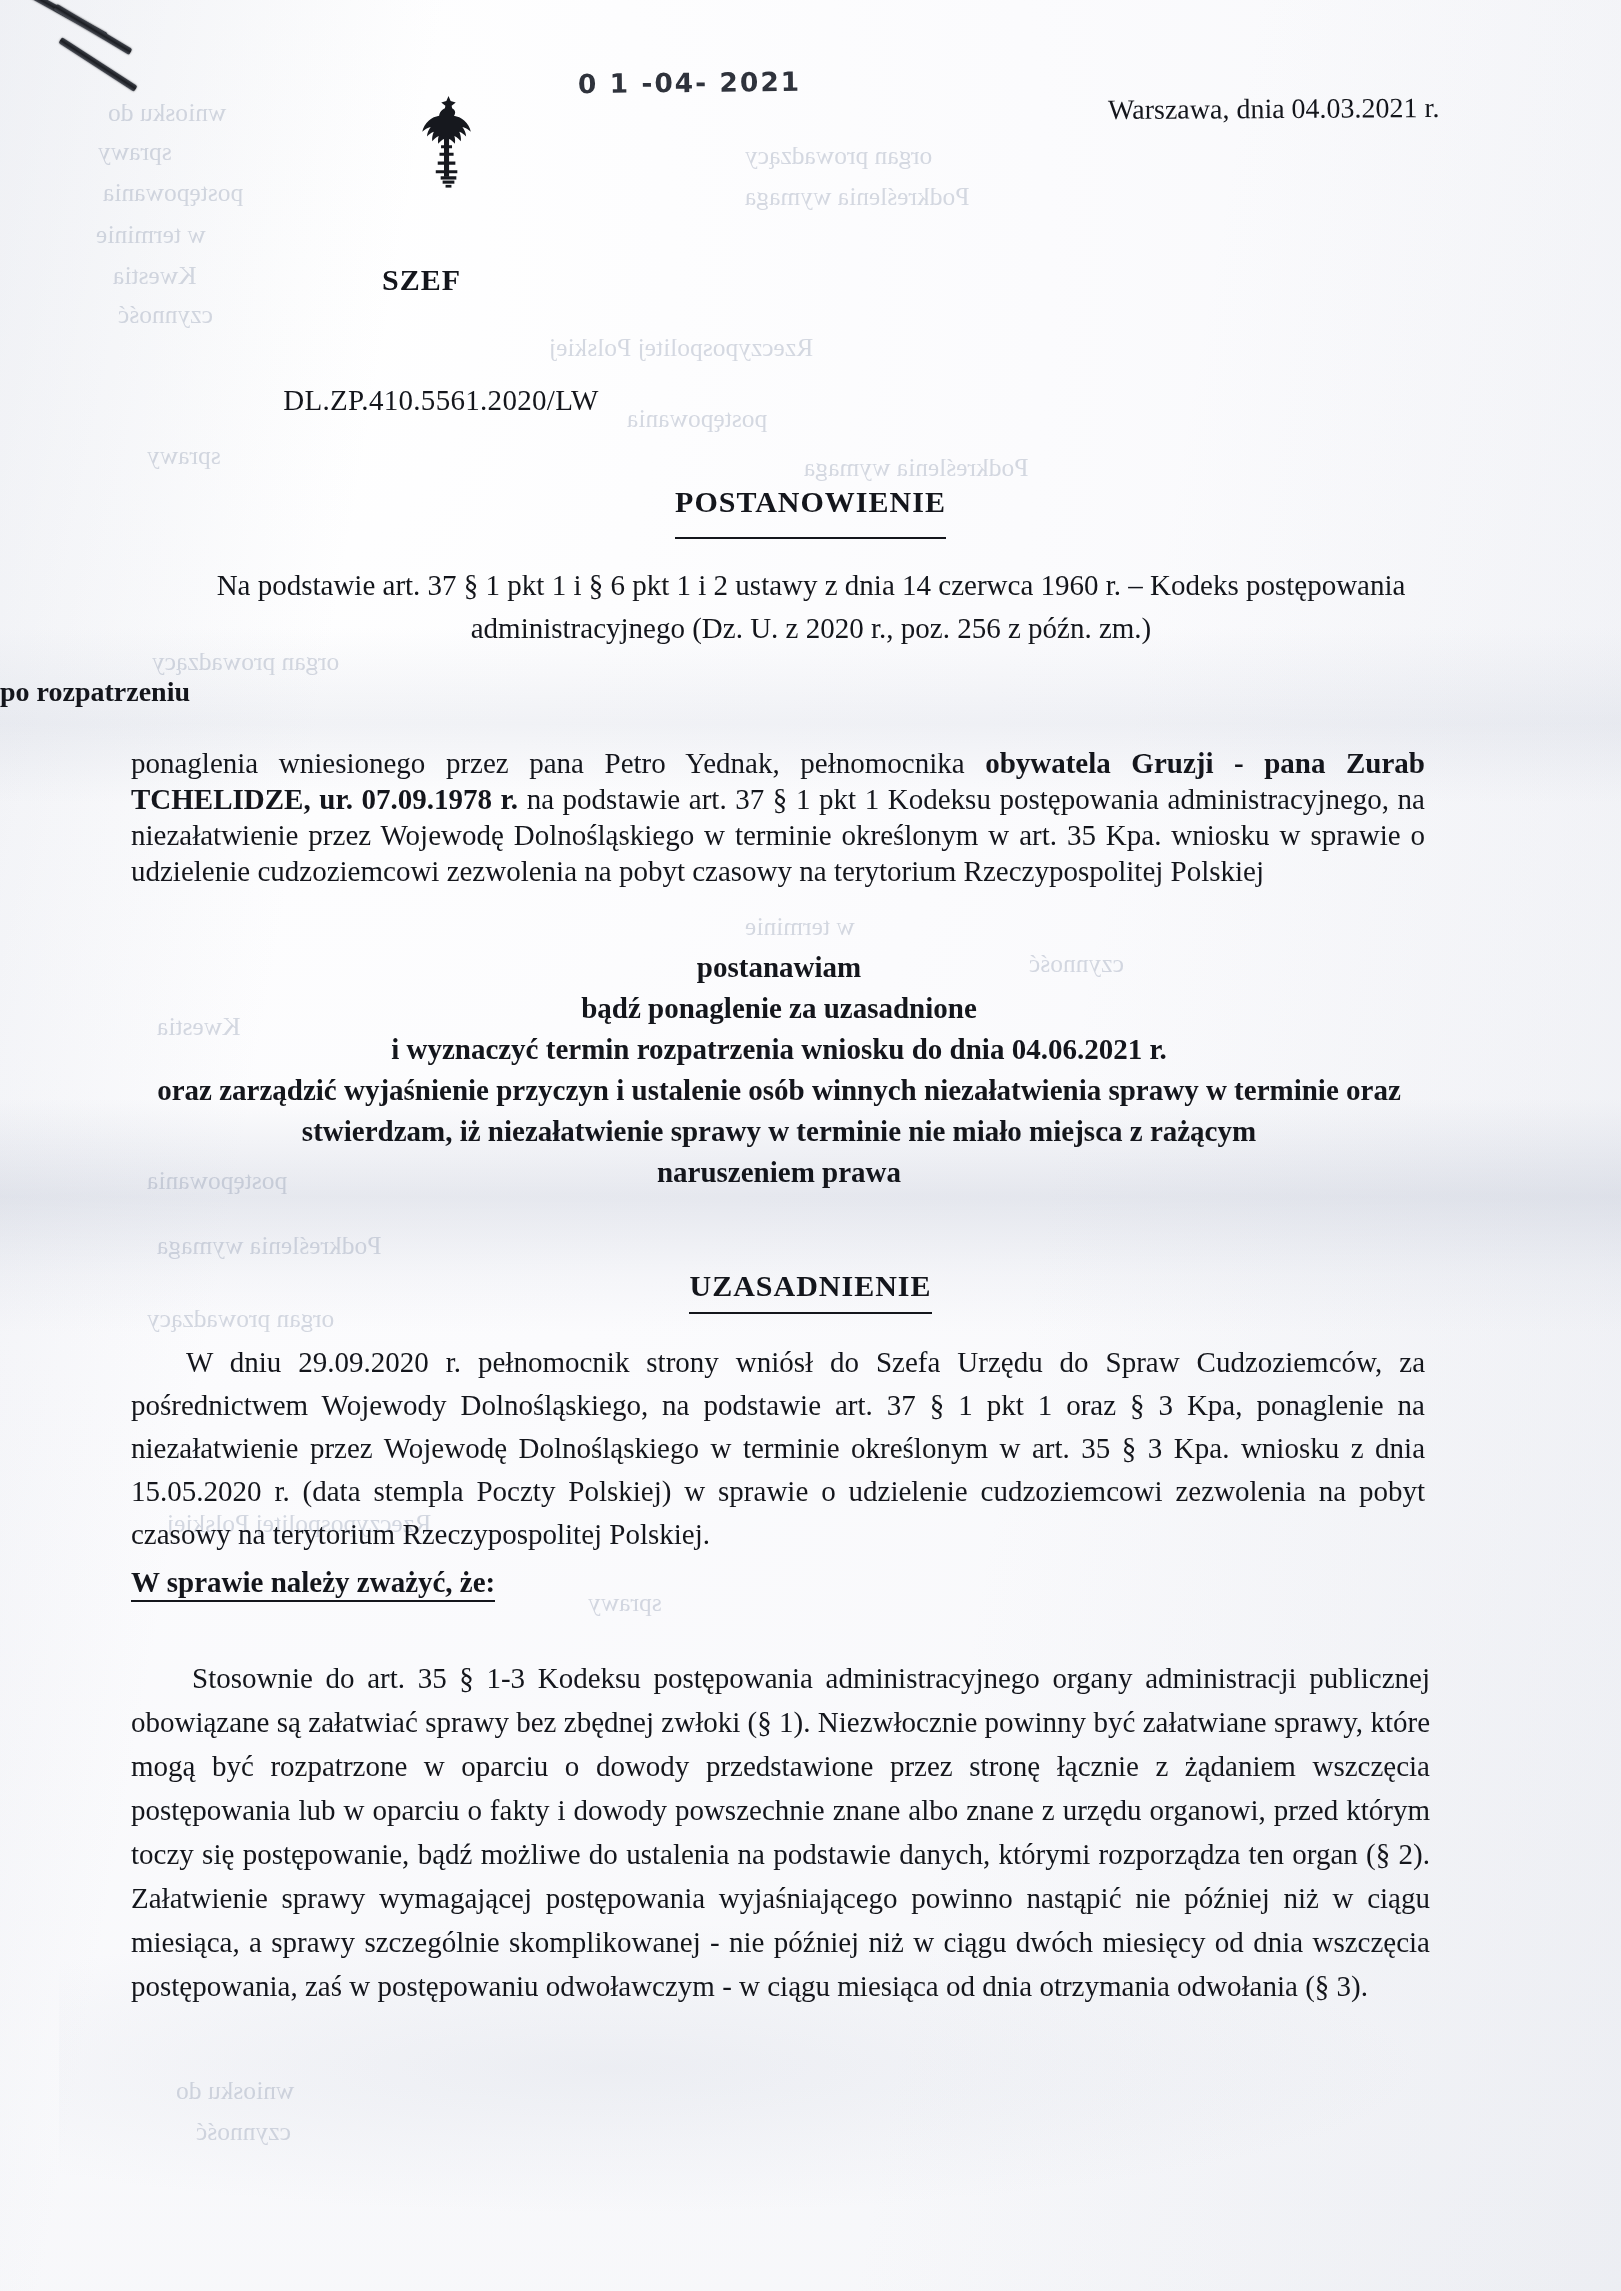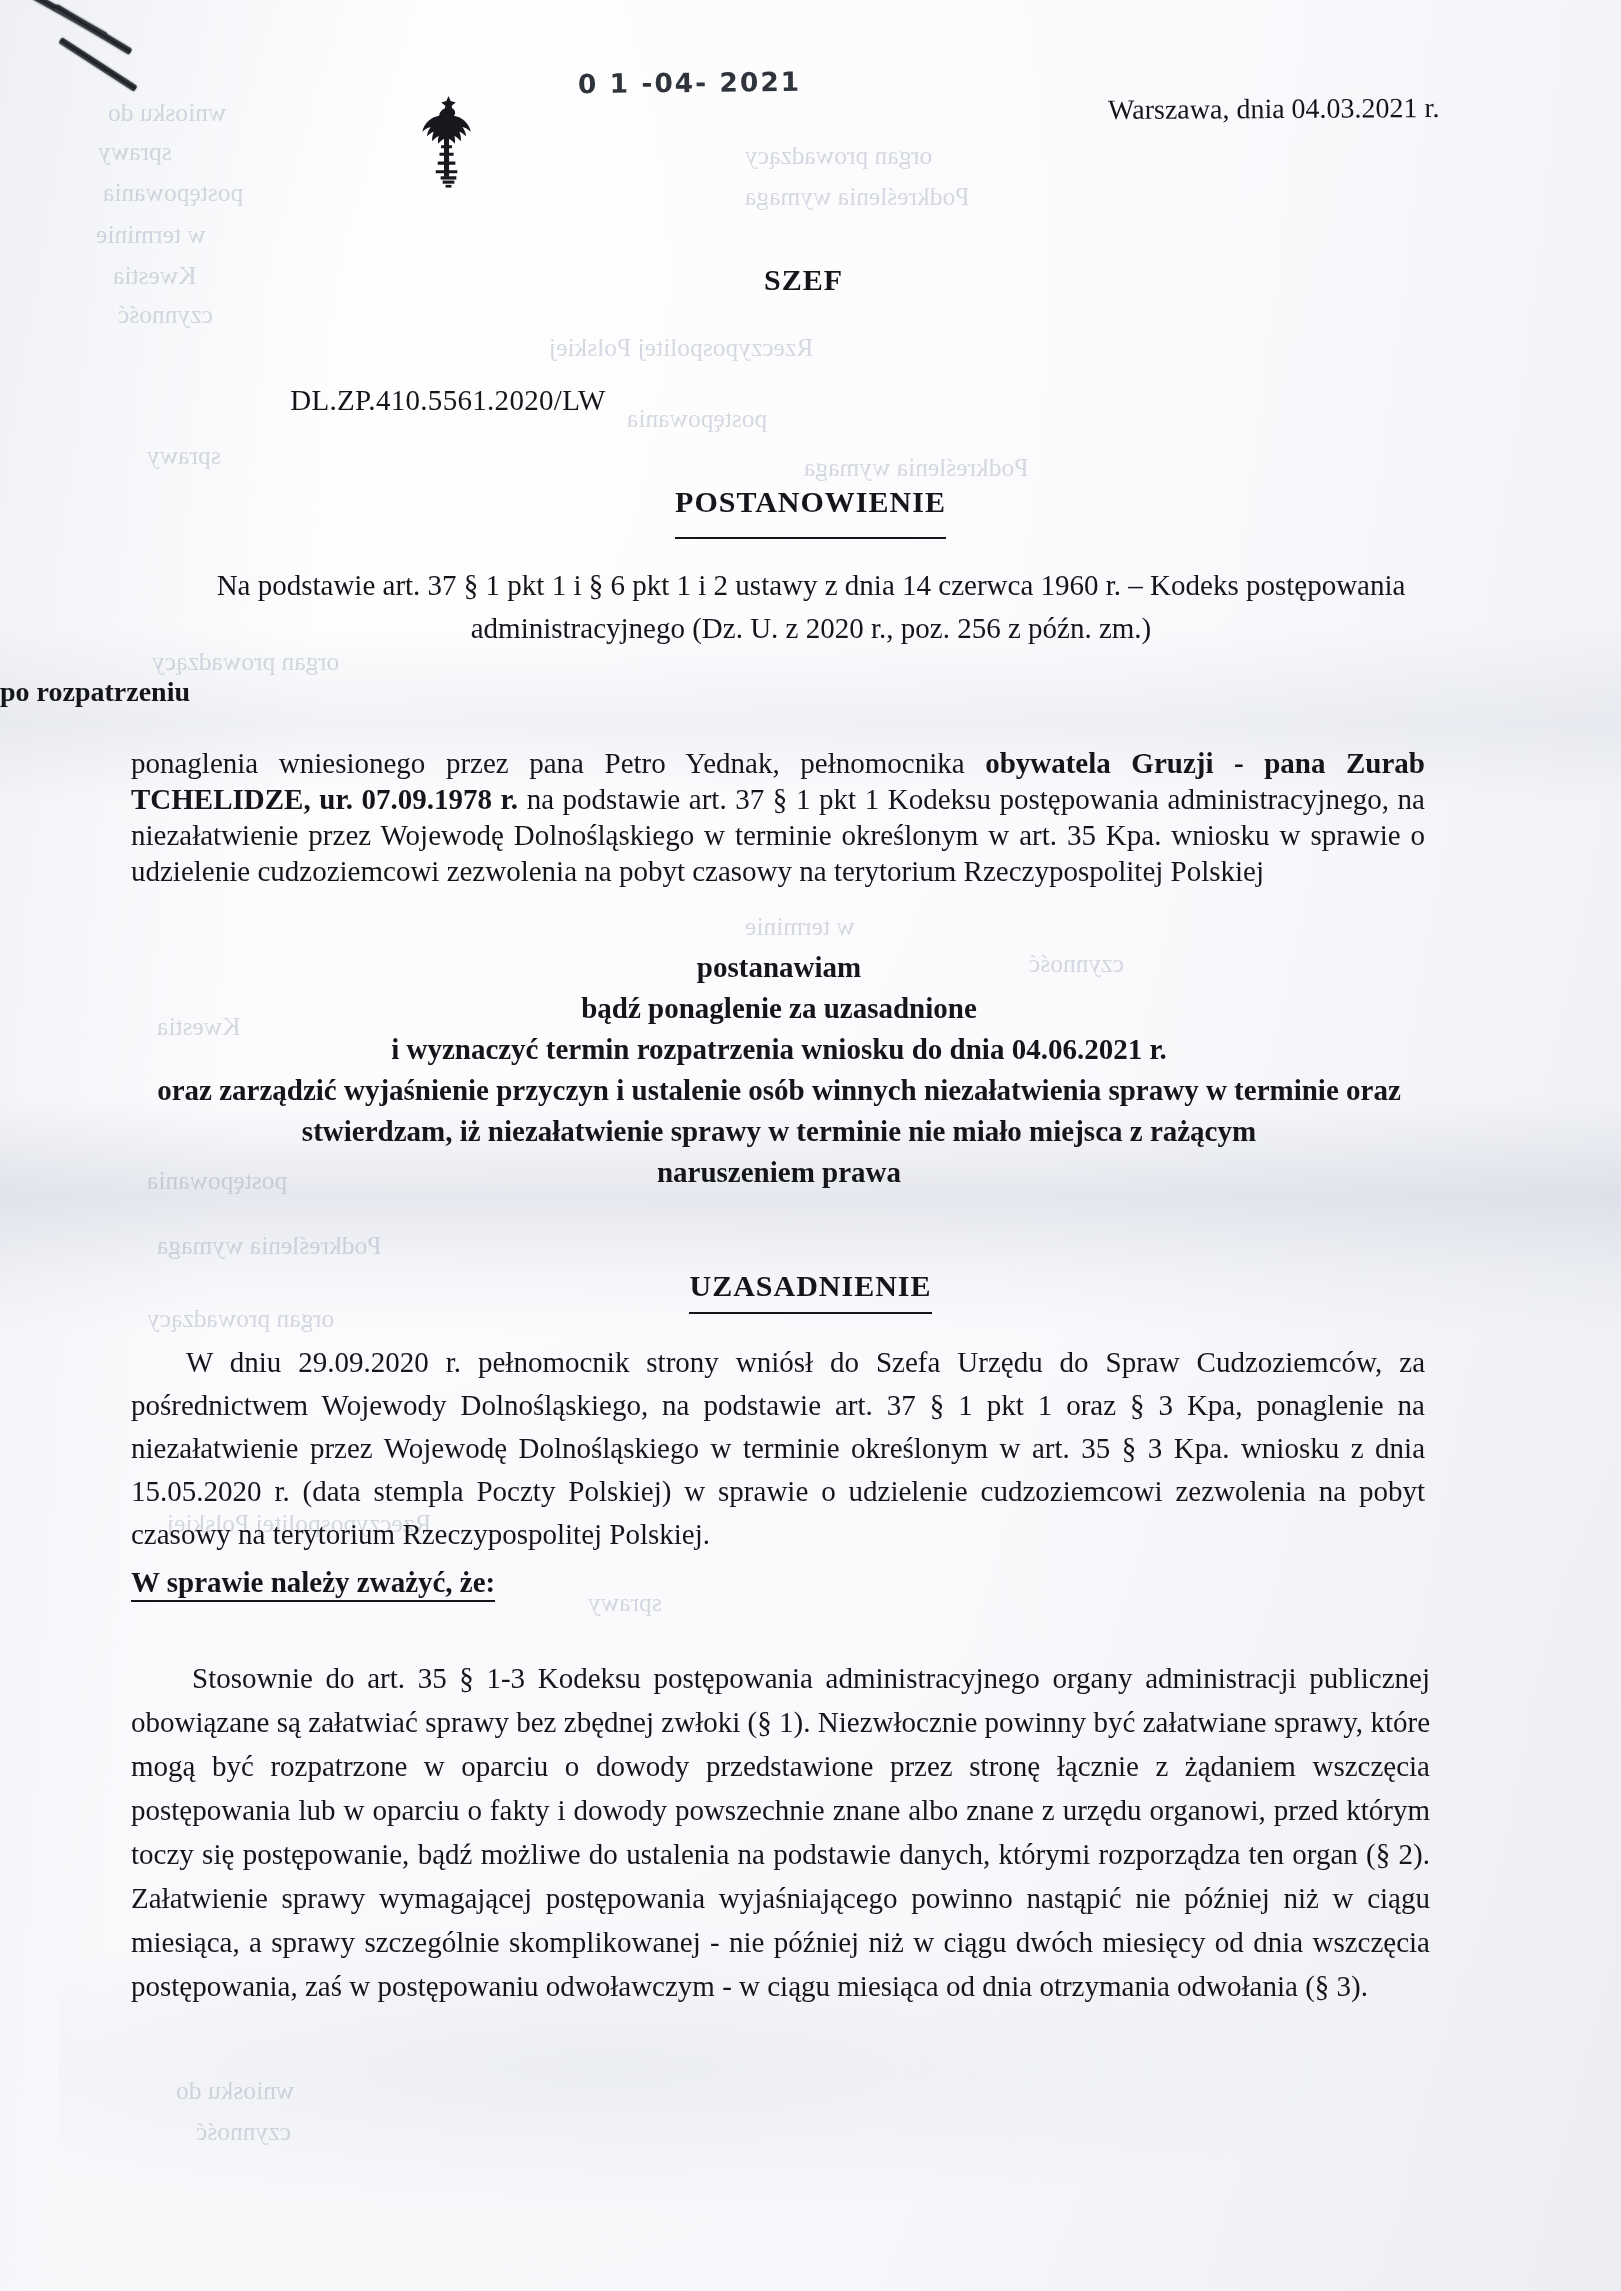--- a/index.html
+++ b/index.html
@@ -86,42 +86,41 @@
     left: 412px;
     top: 94px;
     width: 73px;
     height: 94px;
   }
 
   .hdr-szef {
     position: absolute;
     left: 0; top: 263px;
     width: 843px;
-    text-align: right;
+    text-align: center;
     font-weight: 700;
     font-size: 30px;
     letter-spacing: 1px;
   }
   .hdr-urzad {
     position: absolute;
     left: 0; top: 309px;
     width: 843px;
     text-align: center;
     font-weight: 700;
     font-size: 30px;
     letter-spacing: 0.5px;
   }
   .ref-no {
     position: absolute;
     left: 0; top: 384px;
     width: 882px;
     text-align: center;
     font-size: 29px;
     letter-spacing: 0.3px;
-    padding-left: 7px;
   }
 
   .title-post {
     position: absolute;
     left: 0; top: 485px;
     width: 1621px;
     text-align: center;
     font-weight: 700;
     font-size: 30px;
     letter-spacing: 1px;

